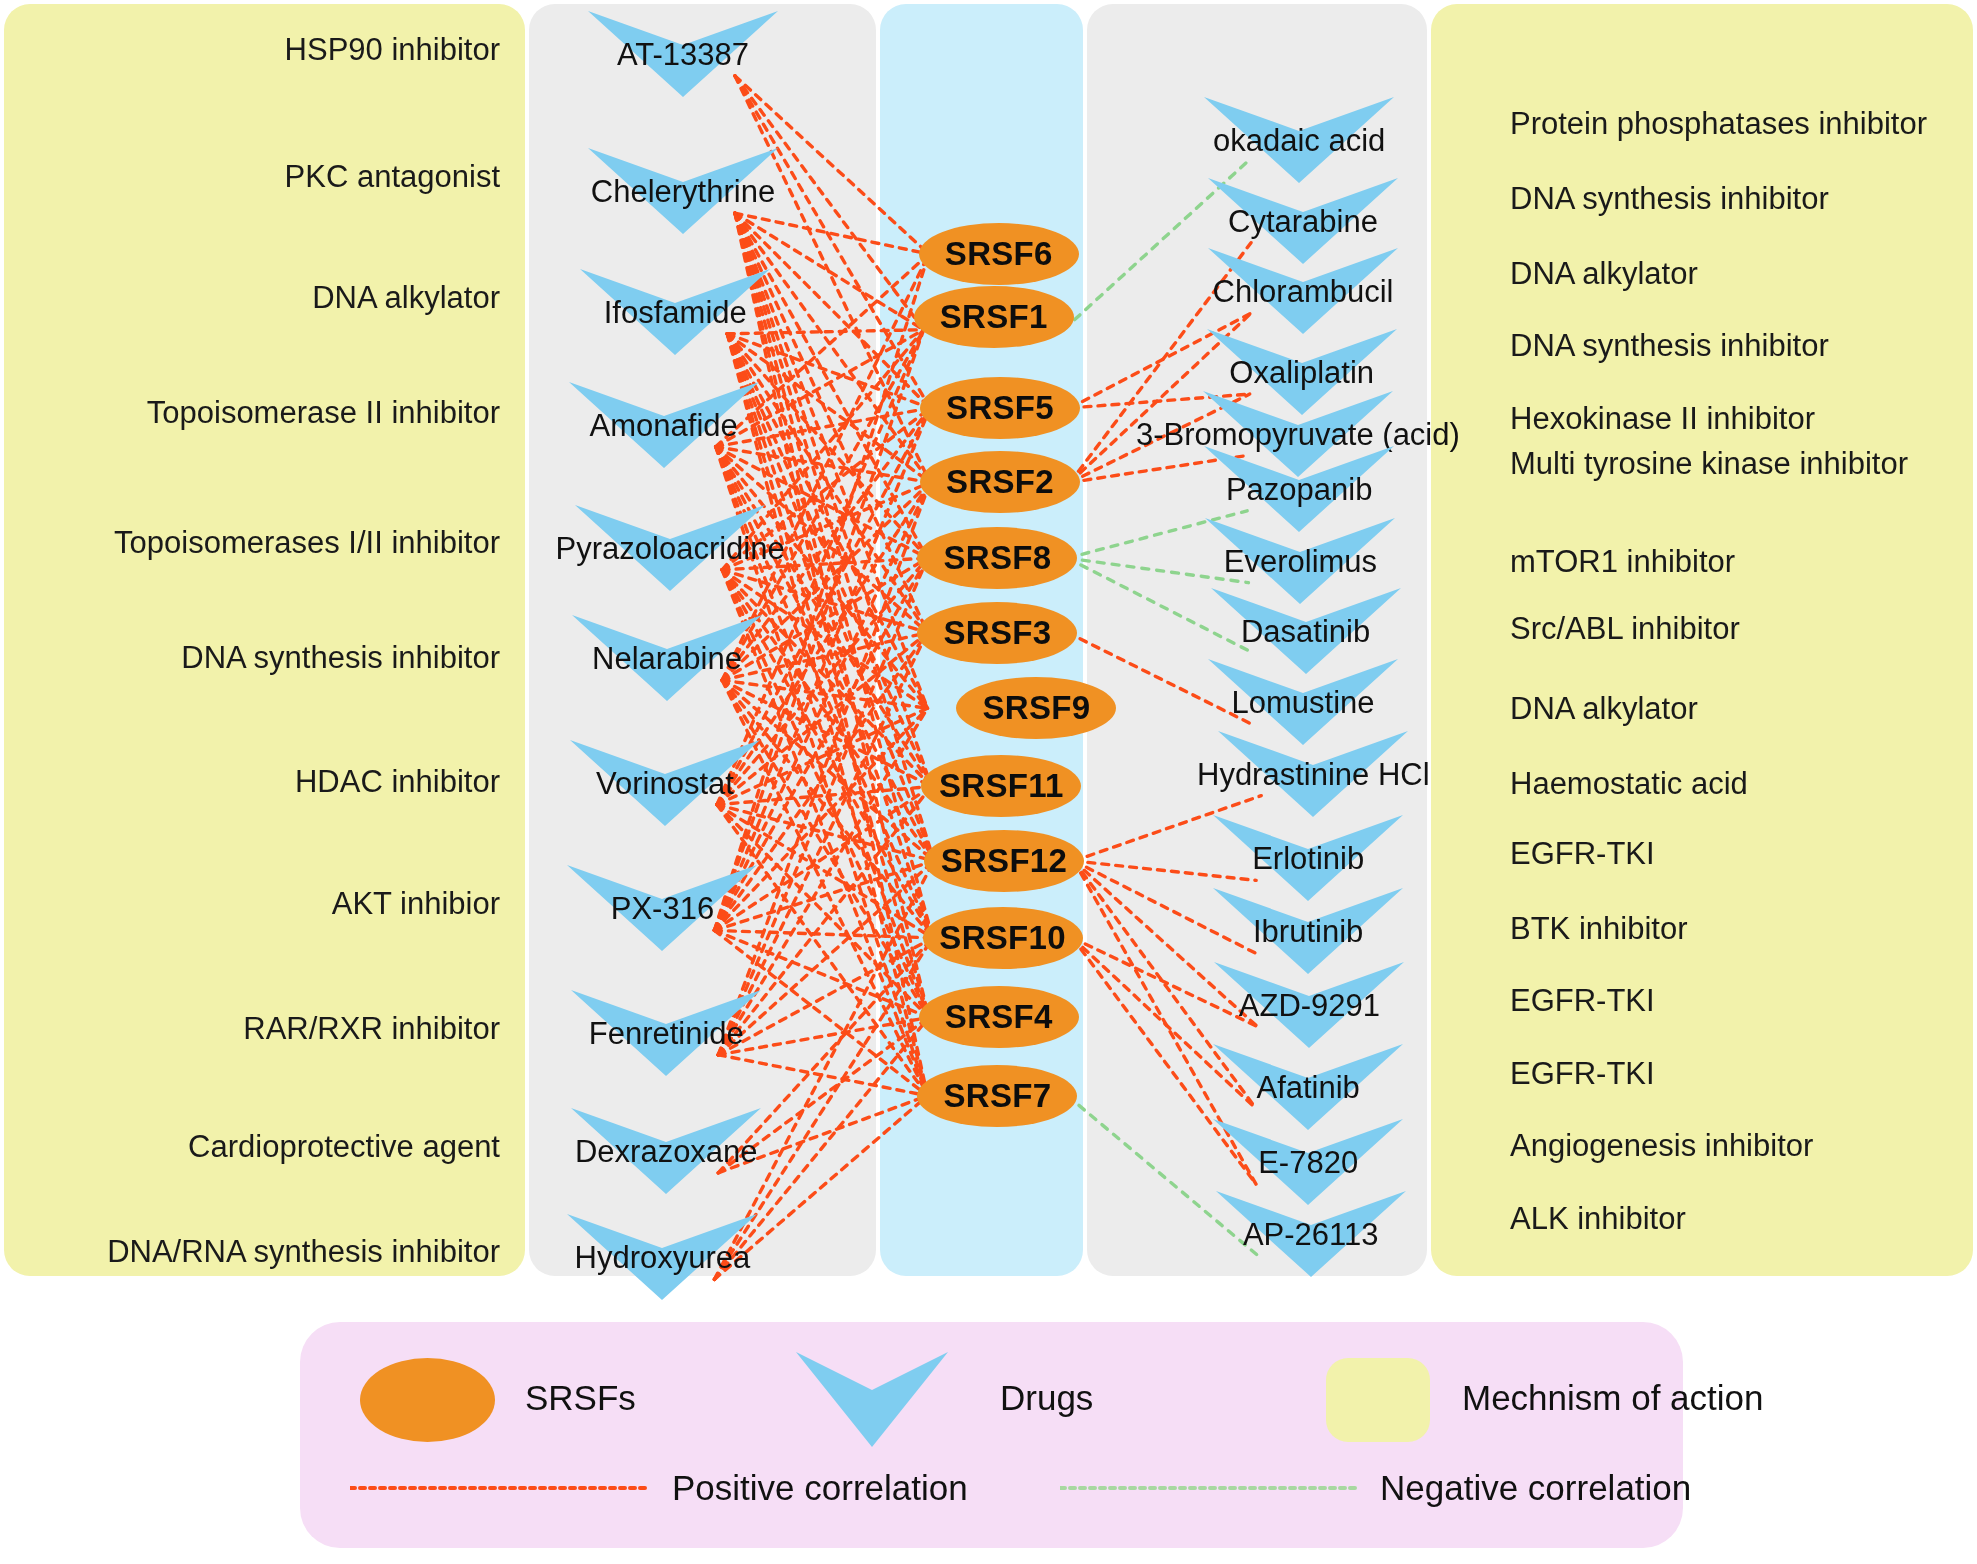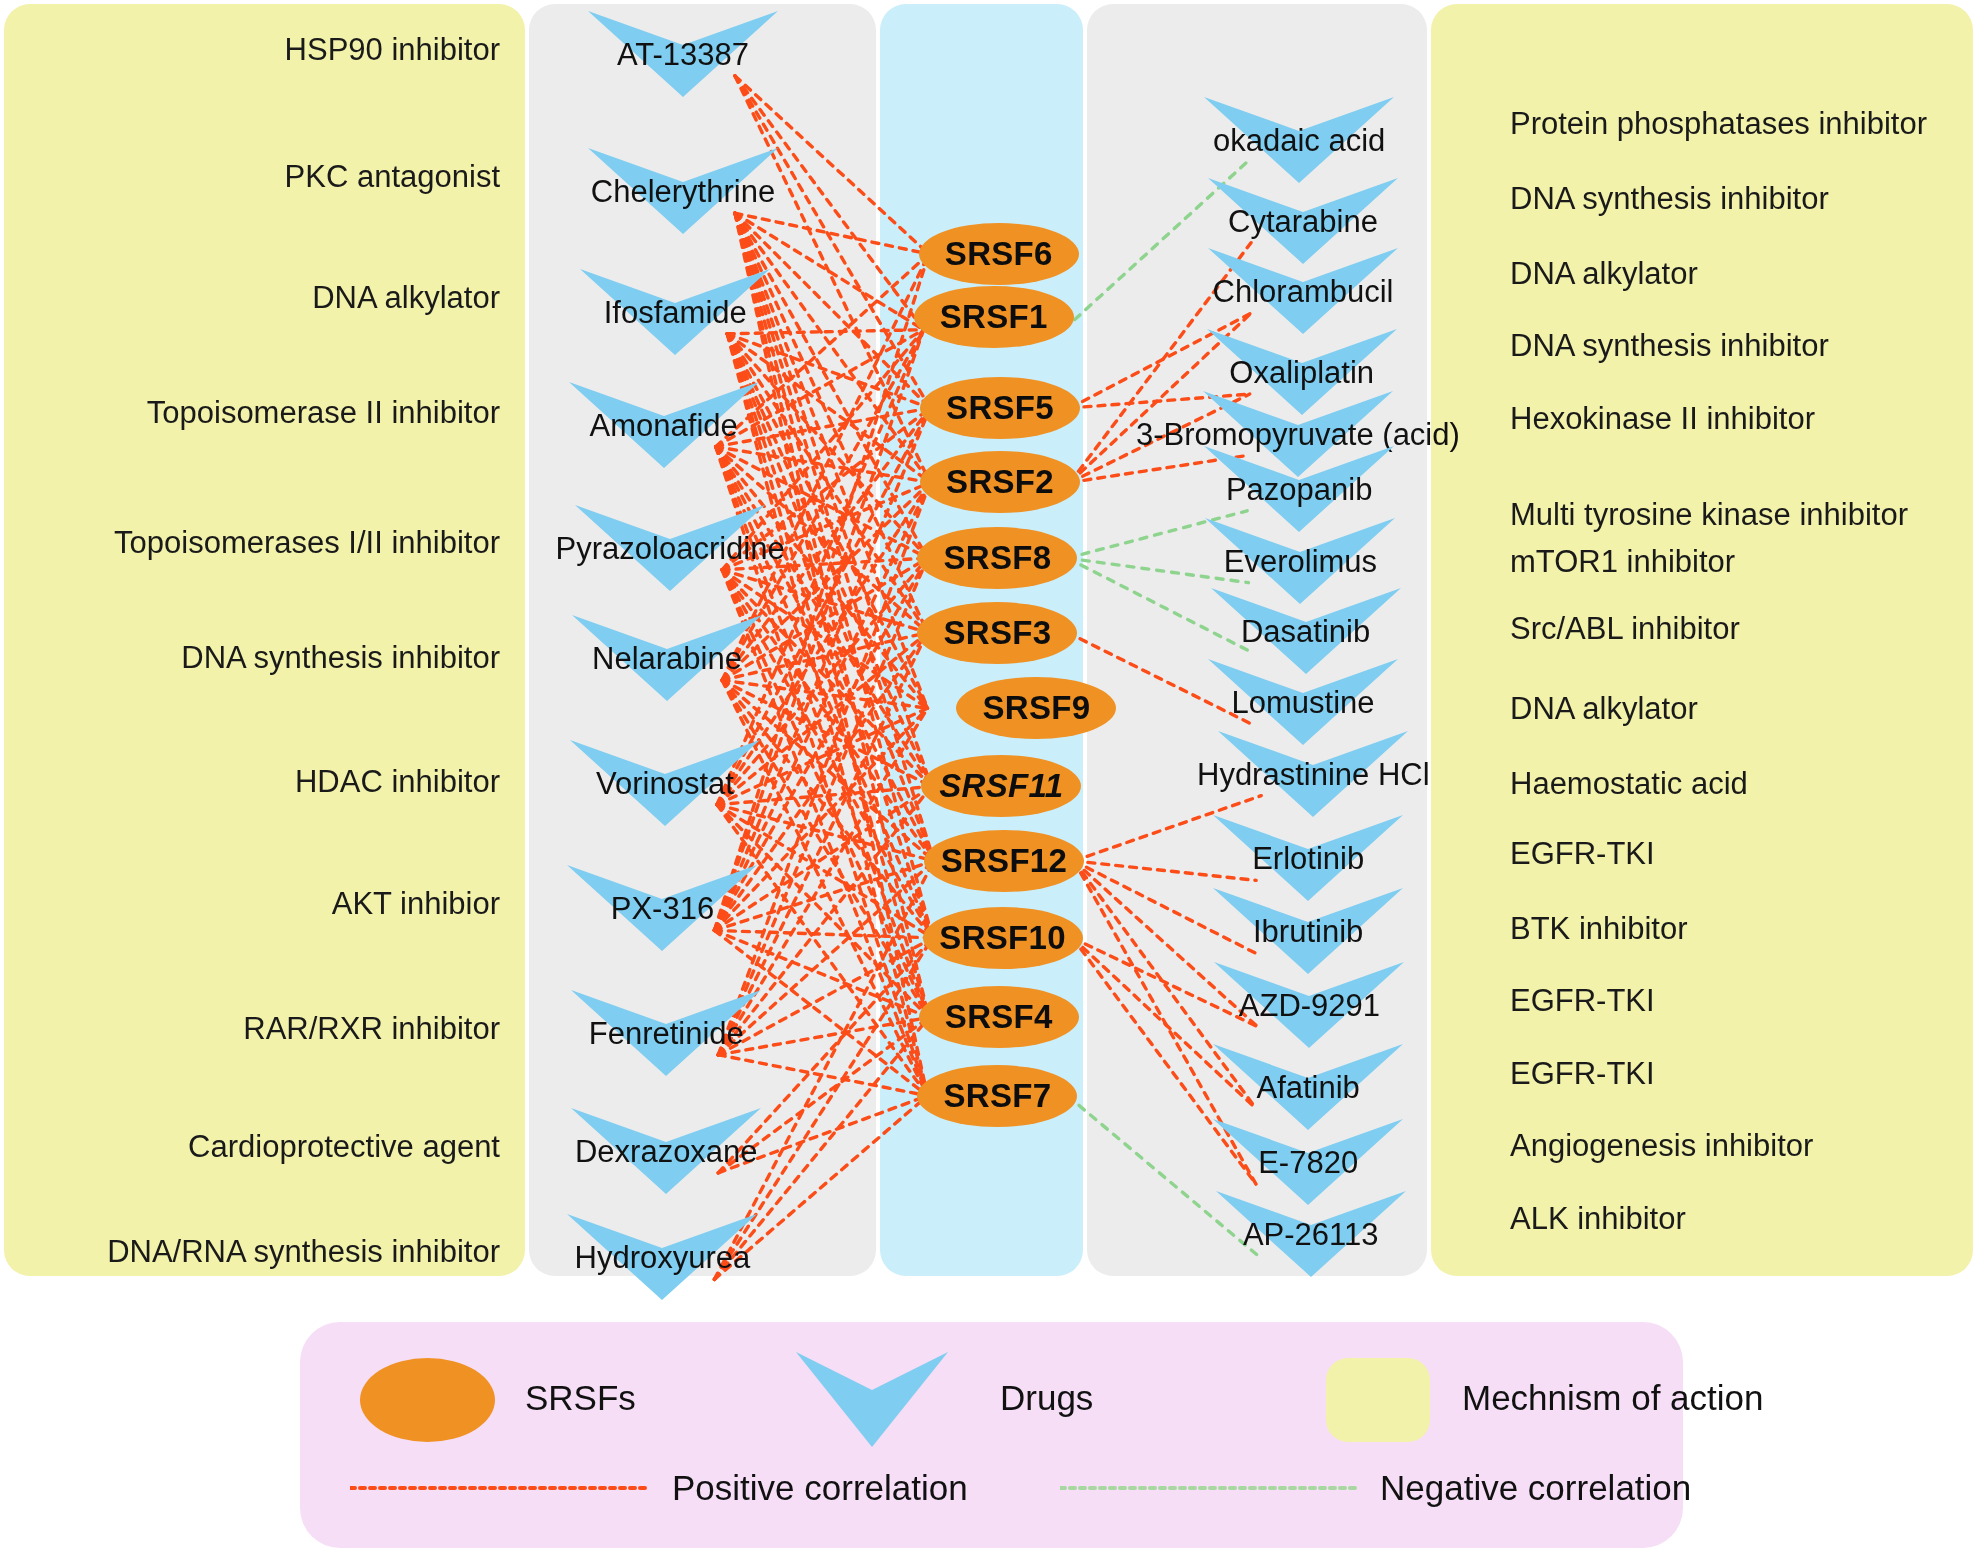--- a/index.html
+++ b/index.html
@@ -289,21 +289,21 @@
       <div class="lbl">SRSF8</div>
     </div>
     <div class="node srsf" style="left: 917.486px; top: 601.528px;">
       <div class="ell"></div>
       <div class="lbl">SRSF3</div>
     </div>
     <div class="node srsf" style="left: 917.486px; top: 677.226px; margin-left: 39px;">
       <div class="ell"></div>
       <div class="lbl">SRSF9</div>
     </div>
-    <div class="node srsf" style="left: 921.338px; top: 755.491px; font-style: italic;">
+    <div class="node srsf" style="left: 921.338px; top: 755.491px;">
       <div class="ell"></div>
       <div class="lbl">SRSF11</div>
     </div>
     <div class="node srsf" style="left: 923.905px; top: 829.906px;">
       <div class="ell"></div>
       <div class="lbl">SRSF12</div>
     </div>
     <div class="node srsf" style="left: 922.621px; top: 906.887px;">
       <div class="ell"></div>
       <div class="lbl">SRSF10</div>
@@ -414,21 +414,21 @@
       </svg>
       <span class="lbl">AP-26113</span>
     </div>
   </div>
 <div id="moa-right-container">
     <div class="moa-label moa-right" style="top: 108.302px; left: 1510px;">Protein phosphatases inhibitor</div>
     <div class="moa-label moa-right" style="top: 182.717px; left: 1510px;">DNA synthesis inhibitor</div>
     <div class="moa-label moa-right" style="top: 258.415px; left: 1510px;">DNA alkylator</div>
     <div class="moa-label moa-right" style="top: 330.264px; left: 1510px;">DNA synthesis inhibitor</div>
     <div class="moa-label moa-right" style="top: 403.396px; left: 1510px;">Hexokinase II inhibitor</div>
-    <div class="moa-label moa-right" style="top: 499px; left: 1510px;">Multi tyrosine kinase inhibitor</div>
+    <div class="moa-label moa-right" style="top: 448px; left: 1510px;">Multi tyrosine kinase inhibitor</div>
     <div class="moa-label moa-right" style="top: 545.811px; left: 1510px;">mTOR1 inhibitor</div>
     <div class="moa-label moa-right" style="top: 612.528px; left: 1510px;">Src/ABL inhibitor</div>
     <div class="moa-label moa-right" style="top: 693.358px; left: 1510px;">DNA alkylator</div>
     <div class="moa-label moa-right" style="top: 767.774px; left: 1510px;">Haemostatic acid</div>
     <div class="moa-label moa-right" style="top: 838.34px; left: 1510px;">EGFR-TKI</div>
     <div class="moa-label moa-right" style="top: 912.755px; left: 1510px;">BTK inhibitor</div>
     <div class="moa-label moa-right" style="top: 984.604px; left: 1510px;">EGFR-TKI</div>
     <div class="moa-label moa-right" style="top: 1057.74px; left: 1510px;">EGFR-TKI</div>
     <div class="moa-label moa-right" style="top: 1129.58px; left: 1510px;">Angiogenesis inhibitor</div>
     <div class="moa-label moa-right" style="top: 1202.72px; left: 1510px;">ALK inhibitor</div>

